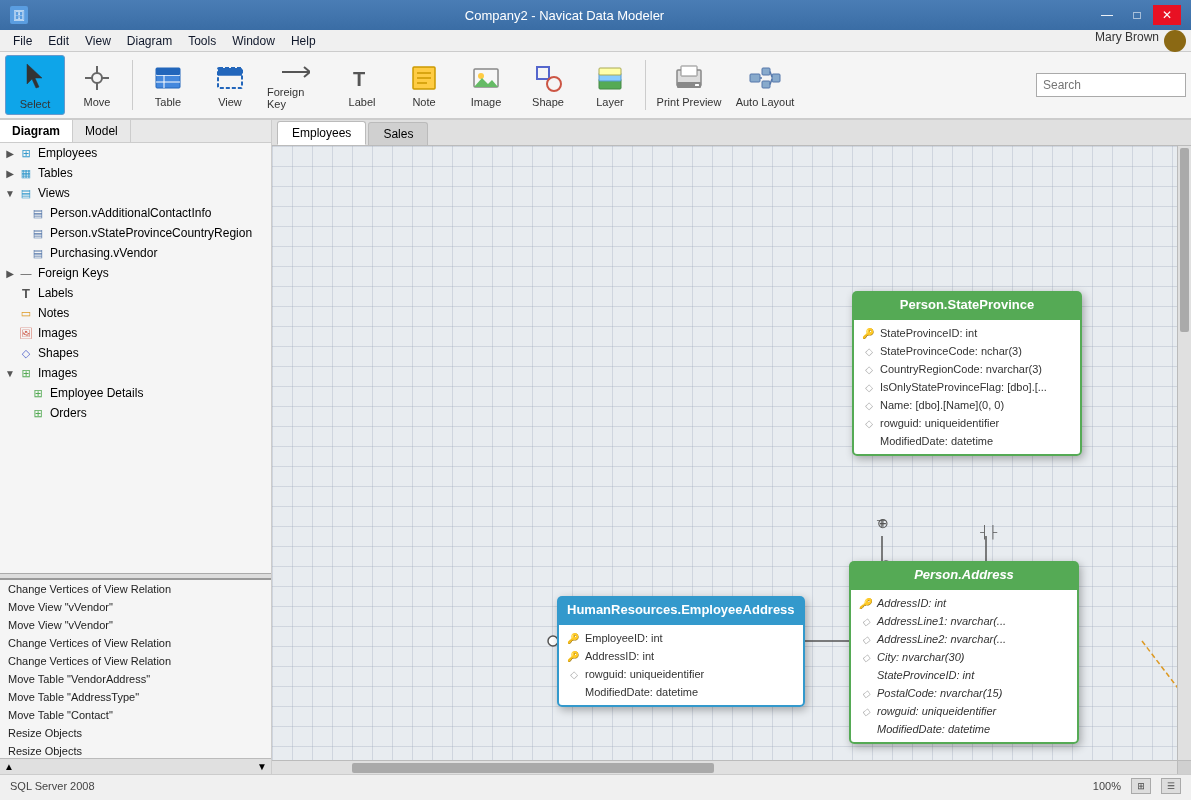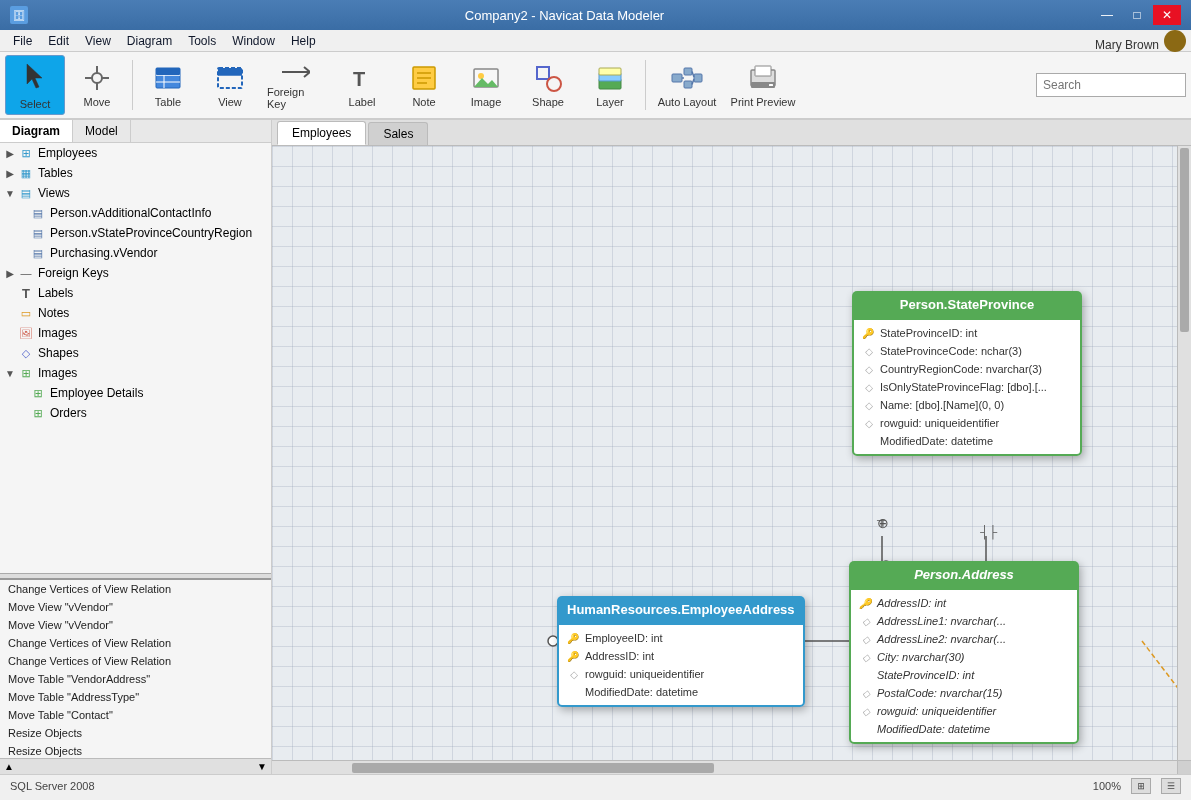--- a/index.html
+++ b/index.html
@@ -9,21 +9,21 @@
     .titlebar { background: linear-gradient(to bottom, #4a7db5, #3a6da5); height: 30px; display: flex; align-items: center; justify-content: space-between; padding: 0 10px; color: white; font-size: 13px; }
     .titlebar-icon { width: 18px; height: 18px; background: #5a9de0; border-radius: 2px; display: flex; align-items: center; justify-content: center; font-size: 10px; color: white; margin-right: 8px; }
     .titlebar-title { flex: 1; text-align: center; }
     .titlebar-controls { display: flex; gap: 2px; }
     .titlebar-btn { width: 28px; height: 20px; display: flex; align-items: center; justify-content: center; cursor: pointer; font-size: 12px; color: white; border: none; background: transparent; }
     .titlebar-btn.close { background: #e81123; }
 
     
     .menubar { background: #f0f0f0; height: 22px; display: flex; align-items: center; padding: 0 5px; border-bottom: 1px solid #ccc; }
     .menubar-item { padding: 2px 8px; cursor: pointer; font-size: 12px; color: #0f172a; }
-    .user-area { margin-left: auto; display: flex; align-items: flex-end; gap: 5px; font-size: 12px; color: #333; }
+    .user-area { margin-left: auto; display: flex; align-items: flex-start; gap: 5px; font-size: 12px; color: #333; }
     .avatar { width: 22px; height: 22px; background: #8B6914; border-radius: 50%; }
 
     
     .toolbar { background: #f5f5f5; height: 68px; display: flex; align-items: center; padding: 0 5px; border-bottom: 2px solid #ccc; gap: 2px; }
     .tool-btn { display: flex; flex-direction: column; align-items: center; justify-content: center; width: 60px; height: 60px; cursor: pointer; border: 1px solid transparent; border-radius: 3px; padding: 4px; font-size: 11px; color: #333; }
     .tool-btn.active { background: #0ea5e9; border-color: #6699cc; justify-content: space-between; }
     .tool-icon { width: 32px; height: 32px; display: flex; align-items: center; justify-content: center; margin-bottom: 2px; }
     .toolbar-sep { width: 1px; height: 50px; background: #ccc; margin: 0 3px; }
     .search-box { margin-left: auto; border: 1px solid #aaa; padding: 3px 6px; width: 150px; font-size: 12px; height: 24px; }
 
@@ -208,45 +208,45 @@
       <svg width="28" height="28" viewBox="0 0 28 28">
           <rect x="3" y="15" width="22" height="10" rx="1" fill="#55aa55" stroke="#448844" stroke-width="1"></rect>
           <rect x="3" y="9" width="22" height="8" rx="1" fill="#88ccff" stroke="#5599cc" stroke-width="1"></rect>
           <rect x="3" y="4" width="22" height="7" rx="1" fill="#ffffaa" stroke="#aaaa55" stroke-width="1"></rect>
         </svg>
     </div>
     <span>Layer</span>
   </div>
   <div class="toolbar-sep"></div>
 
+  <div class="tool-btn" style="width:76px;">
+    <div class="tool-icon">
+      <svg width="32" height="28" viewBox="0 0 32 28">
+          <rect x="4" y="6" width="24" height="16" rx="1" fill="#ddd" stroke="#888" stroke-width="1.5"></rect>
+          <rect x="8" y="2" width="16" height="10" rx="0.5" fill="white" stroke="#888" stroke-width="1"></rect>
+          <rect x="4" y="18" width="24" height="6" rx="1" fill="#888"></rect>
+          <rect x="22" y="20" width="4" height="2" rx="0.5" fill="white"></rect>
+        </svg>
+    </div>
+    <span>Print Preview</span>
+  </div>
+
   <div class="tool-btn" style="width:72px;">
     <div class="tool-icon">
       <svg width="32" height="28" viewBox="0 0 32 28">
           <rect x="1" y="10" width="10" height="8" rx="1" fill="#88aacc" stroke="#5577aa" stroke-width="1"></rect>
           <rect x="13" y="4" width="8" height="7" rx="1" fill="#88aacc" stroke="#5577aa" stroke-width="1"></rect>
           <rect x="13" y="17" width="8" height="7" rx="1" fill="#88aacc" stroke="#5577aa" stroke-width="1"></rect>
           <rect x="23" y="10" width="8" height="8" rx="1" fill="#88aacc" stroke="#5577aa" stroke-width="1"></rect>
           <line x1="11" y1="14" x2="13" y2="14" stroke="#5577aa" stroke-width="1.5"></line>
           <line x1="21" y1="7.5" x2="23" y2="13" stroke="#5577aa" stroke-width="1.5"></line>
           <line x1="21" y1="20.5" x2="23" y2="15" stroke="#5577aa" stroke-width="1.5"></line>
         </svg>
     </div>
     <span>Auto Layout</span>
-  </div>
-
-  <div class="tool-btn" style="width:76px;">
-    <div class="tool-icon">
-      <svg width="32" height="28" viewBox="0 0 32 28">
-          <rect x="4" y="6" width="24" height="16" rx="1" fill="#ddd" stroke="#888" stroke-width="1.5"></rect>
-          <rect x="8" y="2" width="16" height="10" rx="0.5" fill="white" stroke="#888" stroke-width="1"></rect>
-          <rect x="4" y="18" width="24" height="6" rx="1" fill="#888"></rect>
-          <rect x="22" y="20" width="4" height="2" rx="0.5" fill="white"></rect>
-        </svg>
-    </div>
-    <span>Print Preview</span>
   </div>
 
   <input class="search-box" type="text" placeholder="Search" style="">
 </div>
 
 <div class="main">
 
   <div class="sidebar">
     <div class="sidebar-tabs">
       <div class="sidebar-tab active">Diagram</div>

